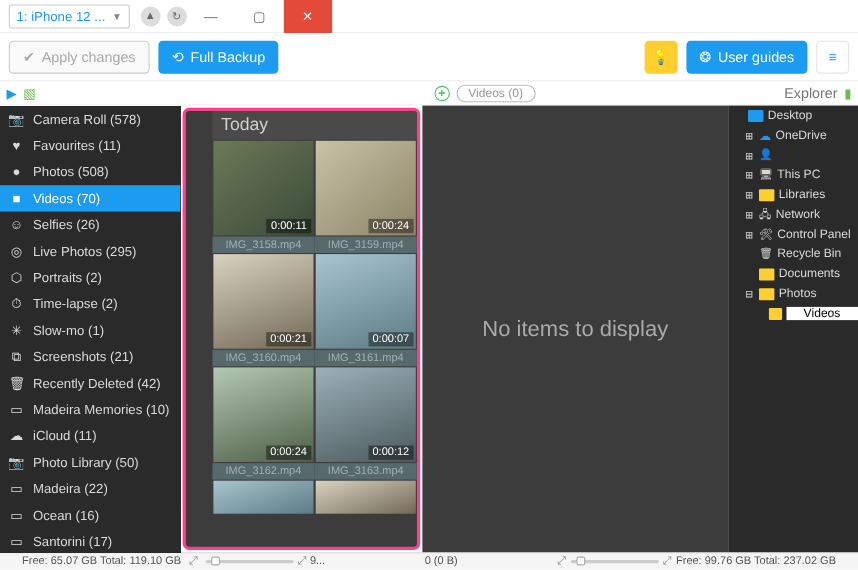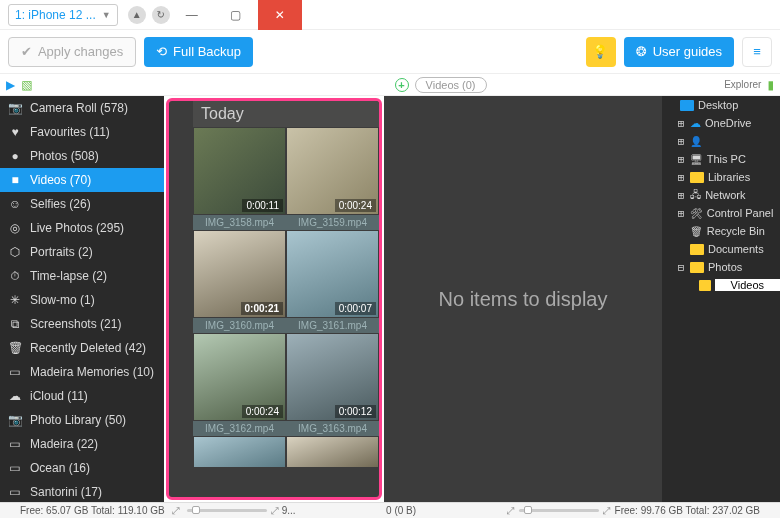--- a/index.html
+++ b/index.html
@@ -19,21 +19,21 @@
 .btn.apply { border:1px solid #ccc; color:#aaa; background:#fafafa;}
 .btn.blue { background: #1c9cf0; color: #fff; }
 .toolbar .spacer { flex: 1; }
 .btn.bulb { background:#ffcf2f; width:30px; padding:0; justify-content:center; color:#fff; }
 .btn.guides{ background:#1c9cf0;color:#fff;}
 .btn.menu{ width:30px;padding:0;justify-content:center;color:#1c9cf0;background:#fff;border:1px solid #e5e5e5;}
 .icon-row { height: 22px; display:flex; align-items:center; padding:0 6px; gap:6px; border-bottom:1px solid #eee; color:#1c9cf0; }
 .icon-row .right{margin-left:auto;display:flex;align-items:center;gap:6px;}
 .icon-row .addround{width:14px;height:14px;border:1px solid #44c767;border-radius:50%;display:flex;align-items:center;justify-content:center;color:#44c767;font-size:11px;font-weight:bold;}
 .icon-row .vpill{border:1px solid #bbb;border-radius:9px;padding:1px 10px;color:#999;font-size:11px;}
-.icon-row .exp-label{color:#777;font-size:10px;}
+.icon-row .exp-label{color:#777;font-size:13px;}
 .main { display: flex; height: 406px; }
 .sidebar { width: 164px; background: #2a2a2a; color: #d9d9d9; overflow-y: auto; overflow-x:hidden;}
 .sidebar .item { display:flex; align-items:center; gap:8px; height:24px; padding:0 8px; font-size:12px; cursor:pointer; white-space:nowrap;}
 .sidebar .item.active { background:#1c9cf0; color:#fff; }
 .sidebar .glyph { width:14px; text-align:center; font-size:12px; }
 .grid-panel { width: 216px; background:#3c3c3c; position:relative; border:3px solid #ff3f8d; border-radius:6px; margin:2px; overflow:hidden;padding-left:24px;}
 .grid-panel .hdr{color:#d0d0d0;font-size:16px;padding:4px 8px;background:#4a4a49;}
 .grid-body{overflow-y:auto;height:calc(100% - 28px);}
 .grid-row{display:flex;}
 .thumb{flex:1;min-height:86px;margin:1px;background:#7c8a8c;position:relative;background-size:cover;display:flex;align-items:flex-end;justify-content:flex-end;}
@@ -48,21 +48,21 @@
 .explorer .node.selected span:last-child{background:#fff;color:#000;padding:0 16px;}
 .status{height:16px;background:#f5f5f5;color:#555;font-size:10px;display:flex;align-items:center;padding:0 20px;border-top:1px solid #ddd;}
 .status .seg{display:flex;align-items:center;}
 .status .sspacer{flex:1;}
 .status .zoom{width:80px;height:3px;background:#ccc;border-radius:2px;margin:0 4px;position:relative;}
 .status .knob{position:absolute;top:-3px;left:5px;width:8px;height:8px;background:#fff;border:1px solid #aaa;border-radius:2px;}
 .sidebar::-webkit-scrollbar,.explorer::-webkit-scrollbar,.grid-body::-webkit-scrollbar{width:10px;}
 .sidebar::-webkit-scrollbar-thumb,.explorer::-webkit-scrollbar-thumb,.grid-body::-webkit-scrollbar-thumb{background:#666;border-radius:5px;}
 .thumb.a{background:linear-gradient(140deg,#6b7a55,#3b4a3a);}
 .thumb.b{background:linear-gradient(140deg,#c9c2a8,#8c8466);}
-.thumb.c{background:linear-gradient(160deg,#d9d2c0,#726a55);font-weight:bold;}
+.thumb.c{background:linear-gradient(160deg,#d9d2c0,#726a55);}
 .thumb.d{background:linear-gradient(160deg,#a9c5cf,#5b7b85);}
 .thumb.e{background:linear-gradient(160deg,#b3c8b2,#4f5f47);}
 .thumb.f{background:linear-gradient(160deg,#9db0b8,#4a5a5e);}
 </style>
 </head>
 <body>
 
 <div class="titlebar">
   <div class="device-sel">
     <span>1: iPhone 12 ...</span>

